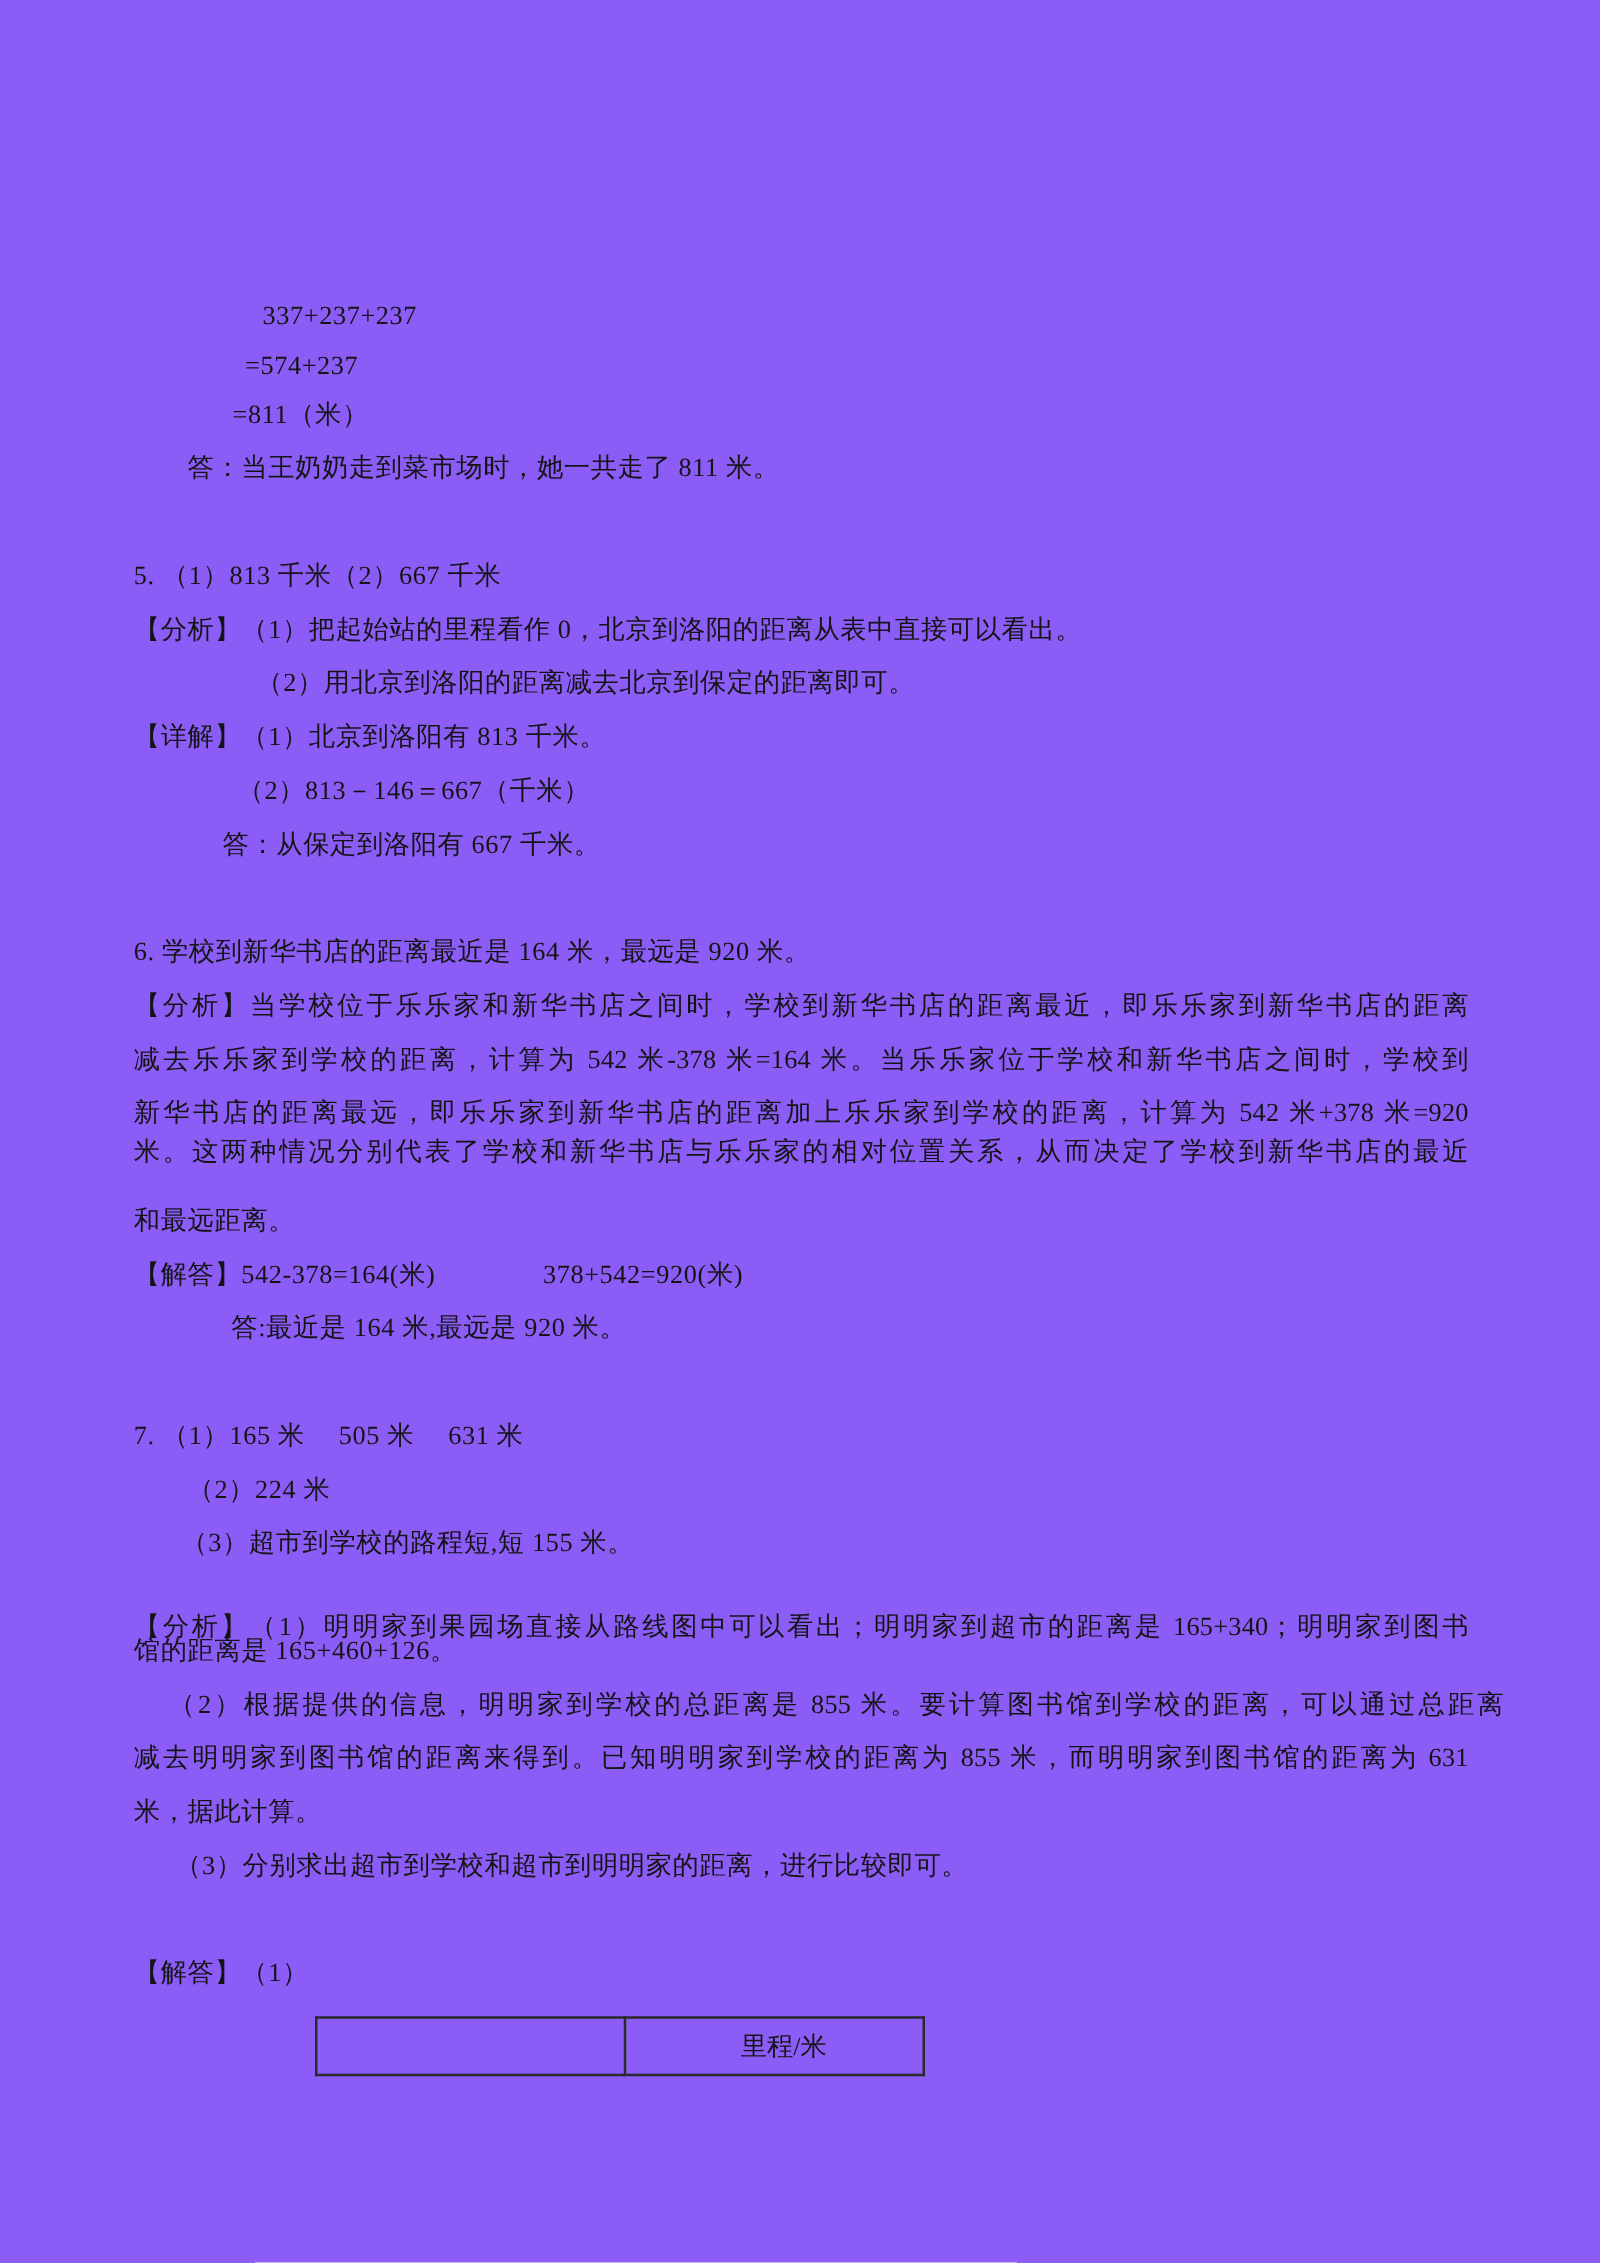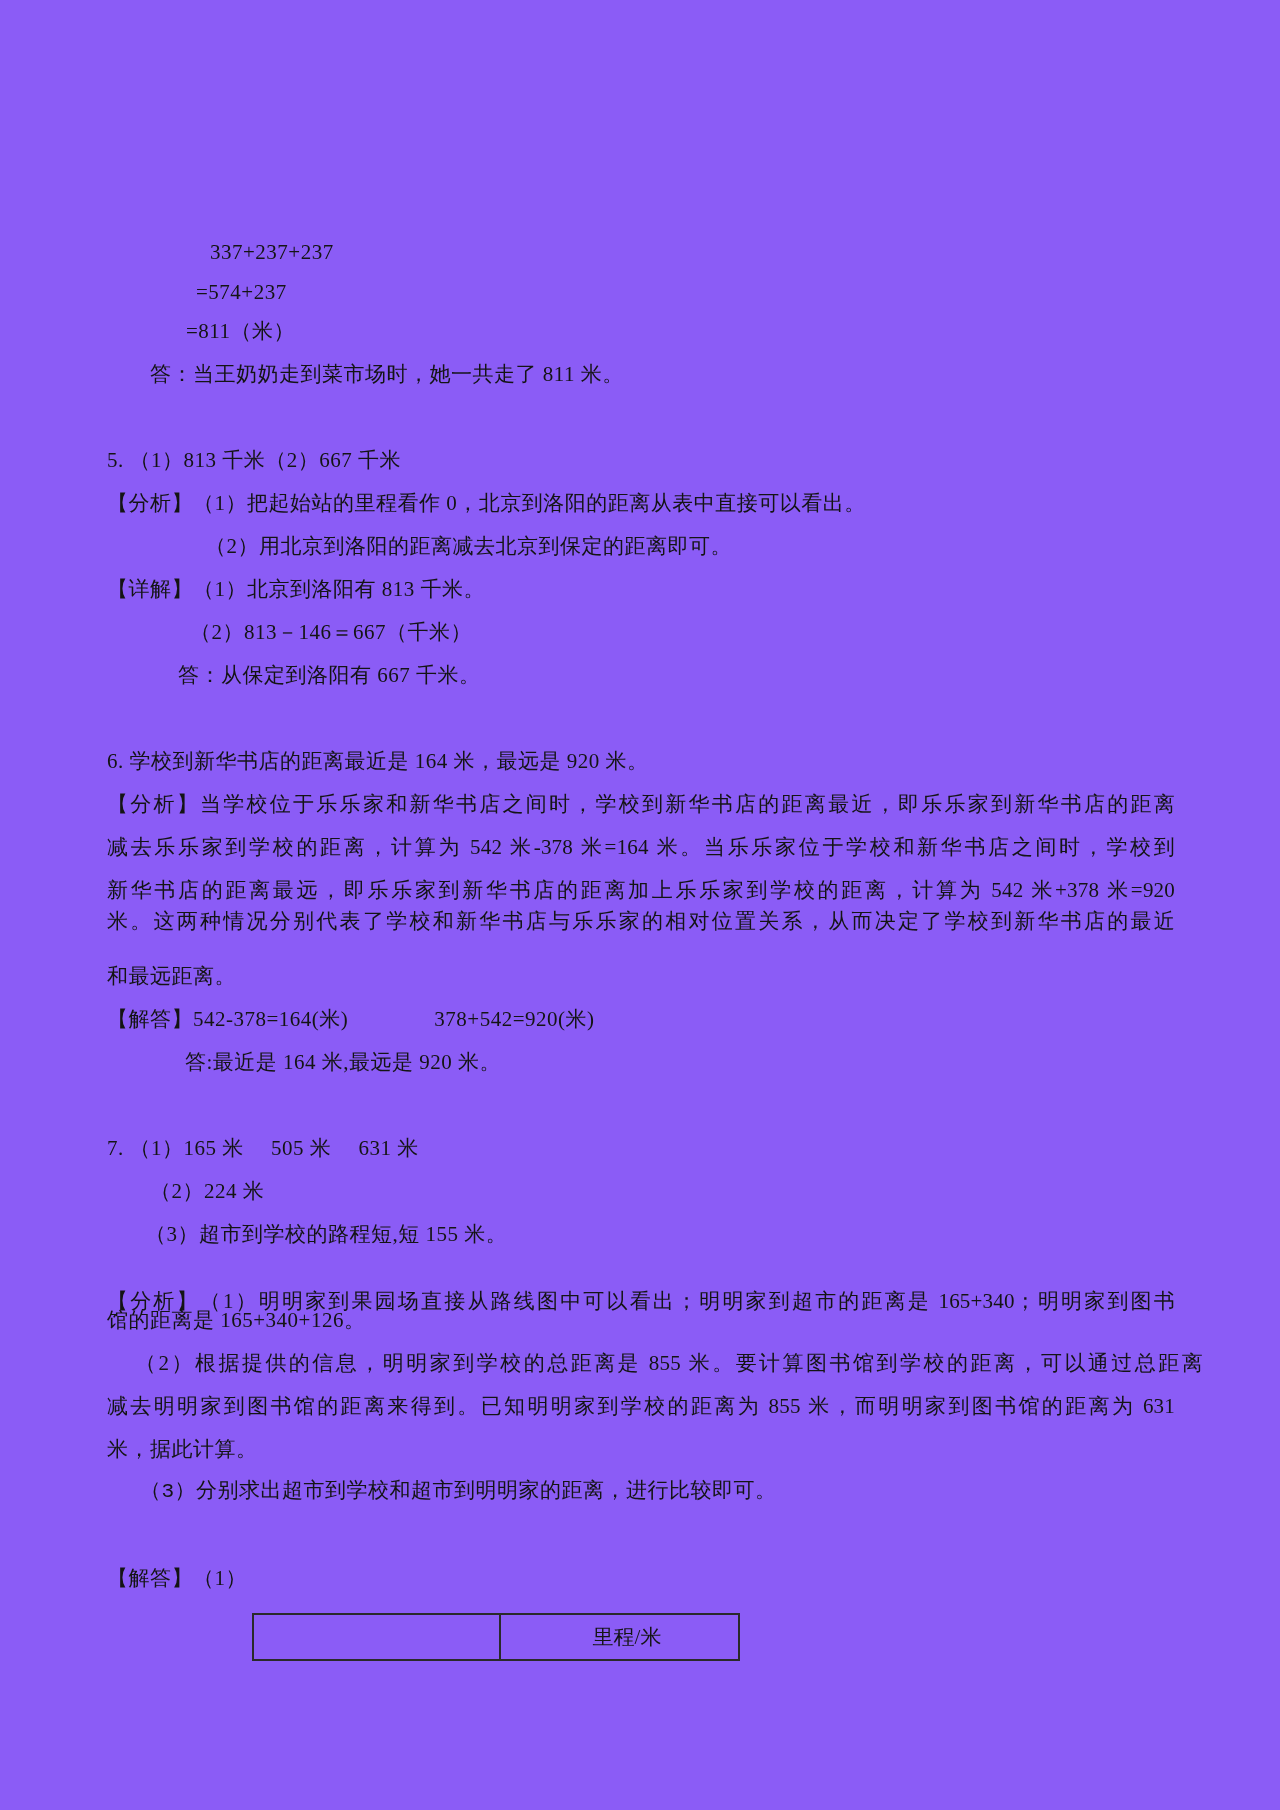--- a/index.html
+++ b/index.html
@@ -70,25 +70,25 @@
       <div class="line justify" style="left: 107px; top: 833px;">减去乐乐家到学校的距离，计算为 542 米-378 米=164 米。当乐乐家位于学校和新华书店之间时，学校到</div>
       <div class="line justify" style="left: 107px; top: 876px;">新华书店的距离最远，即乐乐家到新华书店的距离加上乐乐家到学校的距离，计算为 542 米+378 米=920</div>
       <div class="line justify" style="left: 107px; top: 907px;">米。这两种情况分别代表了学校和新华书店与乐乐家的相对位置关系，从而决定了学校到新华书店的最近</div>
       <div class="line" style="left: 107px; top: 962px;">和最远距离。</div>
       <div class="line" style="left: 107px; top: 1005px;">【解答】542-378=164(米)　　　　378+542=920(米)</div>
       <div class="line" style="left: 185px; top: 1048px;">答:最近是 164 米,最远是 920 米。</div>
       <div class="line" style="left: 107px; top: 1134px;">7. （1）165 米　 505 米　 631 米</div>
       <div class="line" style="left: 150px; top: 1177px;">（2）224 米</div>
       <div class="line" style="left: 145px; top: 1220px;">（3）超市到学校的路程短,短 155 米。</div>
       <div class="line justify" style="left: 107px; top: 1263px; margin-top: 24px;">【分析】（1）明明家到果园场直接从路线图中可以看出；明明家到超市的距离是 165+340；明明家到图书</div>
-      <div class="line" style="left: 107px; top: 1306px;">馆的距离是 165+340+126。</div>
+      <div class="line" style="left: 107px; top: 1306px;">馆的距离是 165+460+126。</div>
       <div class="line justify" style="left: 107px; top: 1349px; margin-left: 28px;">（2）根据提供的信息，明明家到学校的总距离是 855 米。要计算图书馆到学校的距离，可以通过总距离</div>
       <div class="line justify" style="left: 107px; top: 1392px;">减去明明家到图书馆的距离来得到。已知明明家到学校的距离为 855 米，而明明家到图书馆的距离为 631</div>
       <div class="line" style="left: 107px; top: 1435px;">米，据此计算。</div>
-      <div class="line" style="left: 140px; top: 1478px; font-family: Liberation Mono, monospace;">（3）分别求出超市到学校和超市到明明家的距离，进行比较即可。</div>
+      <div class="line" style="left: 140px; top: 1478px;">（3）分别求出超市到学校和超市到明明家的距离，进行比较即可。</div>
       <div class="line" style="left: 107px; top: 1564px;">【解答】（1）</div>
     </div>
 
   <table id="mileage-table">
     <tbody>
       <tr>
         <td class="col1"></td>
         <td class="col2">里程/米</td>
       </tr>
     </tbody>

